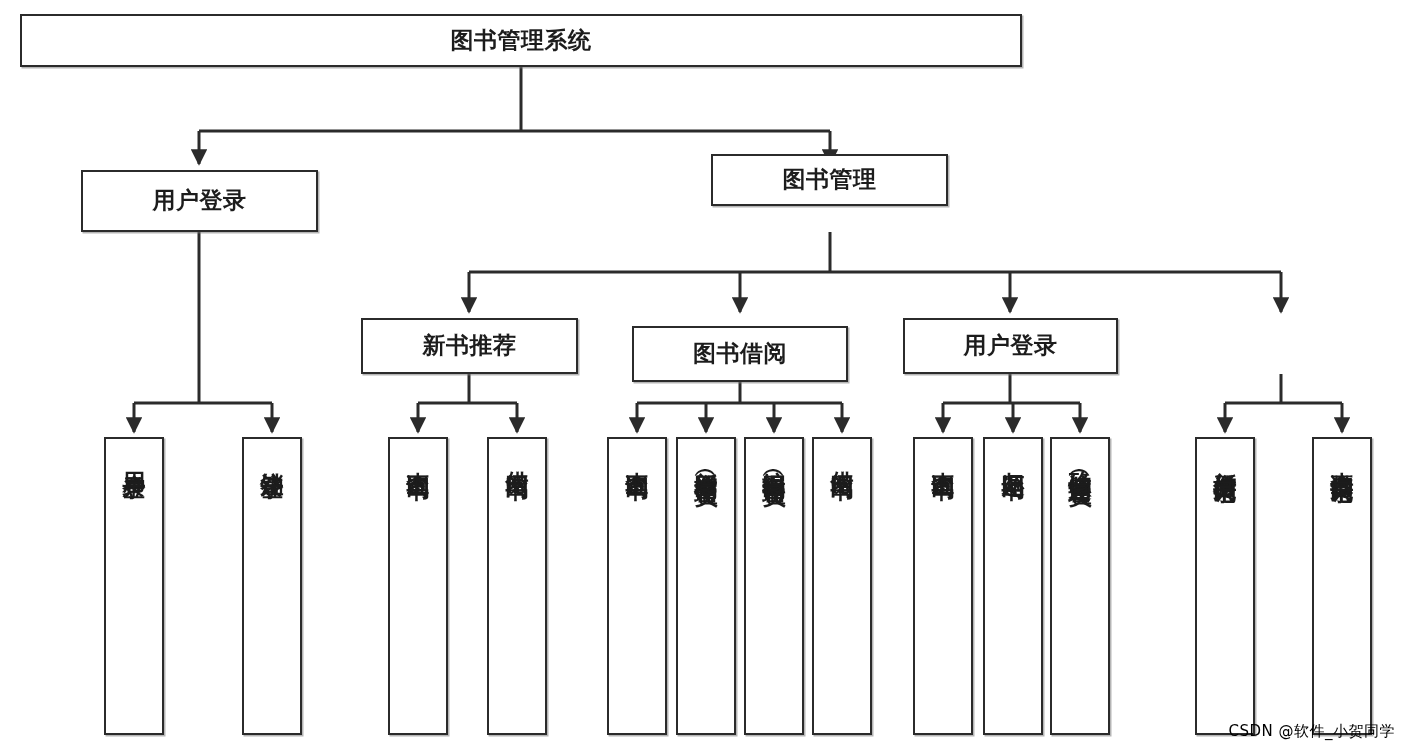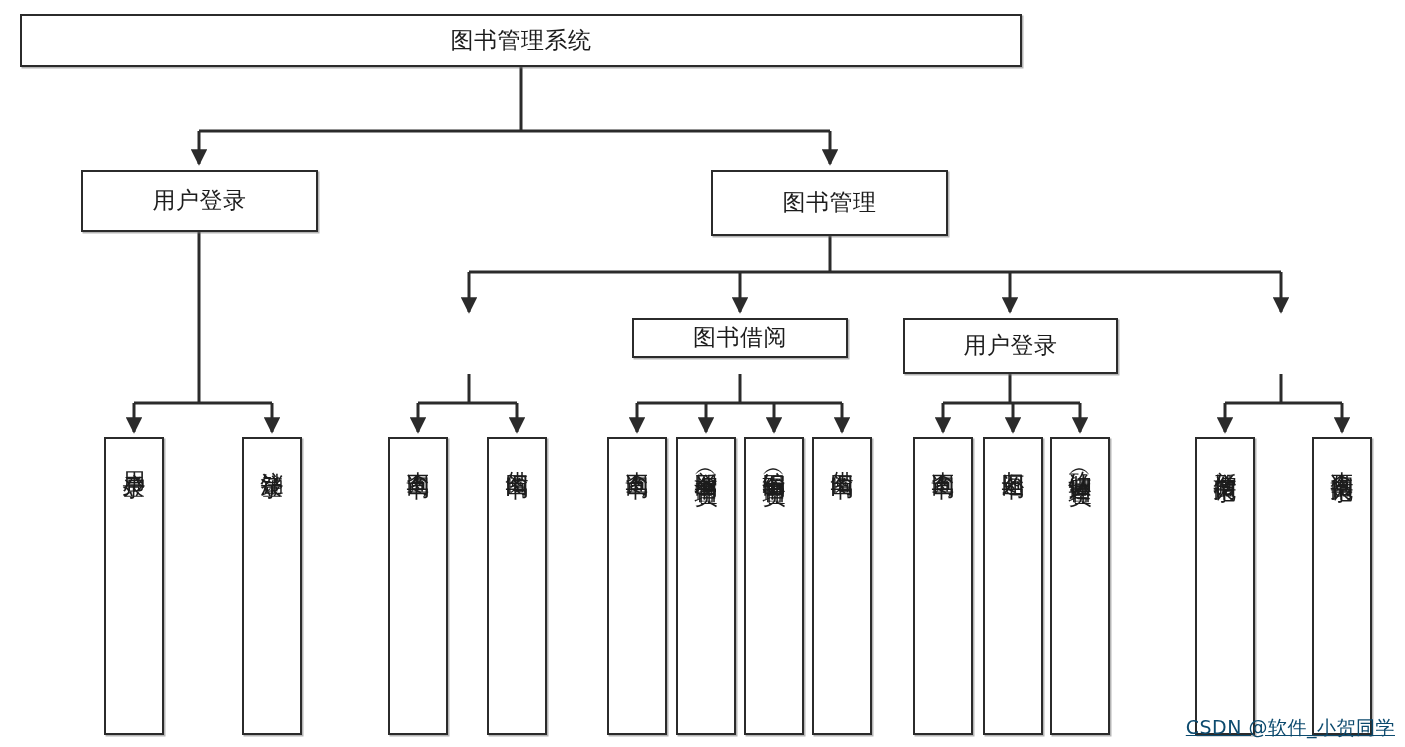--- a/index.html
+++ b/index.html
@@ -34,41 +34,41 @@
     align-items: center;
     justify-content: center;
     box-shadow: 1.5px 1.5px 0 rgba(120,120,120,0.55);
   }
   .node .lbl {
     color: #1c1c1c;
     font-size: 23px;
     line-height: 1.18;
     letter-spacing: 0.5px;
     white-space: nowrap;
+    font-weight: bold;
   }
   .node.vertical {
     align-items: flex-start;
     padding-top: 14px;
   }
   .node.vertical .lbl {
     writing-mode: vertical-rl;
     text-orientation: upright;
     white-space: normal;
     letter-spacing: 2px;
     font-size: 23px;
   }
   .watermark {
     position: absolute;
     right: 10px;
     bottom: 6px;
-    font-size: 19px;
-    color: #0c4a6e;
+    font-size: 15px;
+    color: #000000;
     letter-spacing: 0.5px;
     white-space: nowrap;
-    text-decoration: underline;
   }
 </style>
 </head>
 <body>
 
 <div id="canvas">
 
   <svg class="edges" viewBox="0 0 1405 747" xmlns="http://www.w3.org/2000/svg">
     <defs>
       <marker id="arrow" viewBox="0 0 10 10" refX="9" refY="5" markerWidth="5.5" markerHeight="5.5" orient="auto-start-reverse">
@@ -119,25 +119,28 @@
     </g>
   </svg>
 
   <div class="node" id="n-root" style="left: 20px; top: 14px; width: 1002px; height: 53px;">
     <span class="lbl">图书管理系统</span>
   </div>
 
   <div class="node" id="n-l2-0" style="left: 81px; top: 170px; width: 237px; height: 62px;">
     <span class="lbl">用户登录</span>
   </div>
-  <div class="node" id="n-l2-1" style="left: 711px; top: 170px; width: 237px; height: 66px;">
+  <div class="node" id="n-l2-1" style="left: 711px; top: 154px; width: 237px; height: 52px;">
     <span class="lbl">图书管理</span>
   </div>
 
-  <div class="node" id="n-l3-1" style="left: 632px; top: 318px; width: 216px; height: 40px;">
+  <div class="node" id="n-l3-0" style="left: 361px; top: 318px; width: 217px; height: 56px;">
+    <span class="lbl">新书推荐</span>
+  </div>
+  <div class="node" id="n-l3-1" style="left: 632px; top: 326px; width: 216px; height: 56px;">
     <span class="lbl">图书借阅</span>
   </div>
   <div class="node" id="n-l3-2" style="left: 903px; top: 318px; width: 215px; height: 56px;">
     <span class="lbl">用户登录</span>
   </div>
 
   <div class="node vertical" id="n-leaf-0" style="left: 104px; top: 437px; width: 60px; height: 298px;">
     <span class="lbl">用户登录</span>
   </div>
   <div class="node vertical" id="n-leaf-1" style="left: 242px; top: 437px; width: 60px; height: 298px;">

